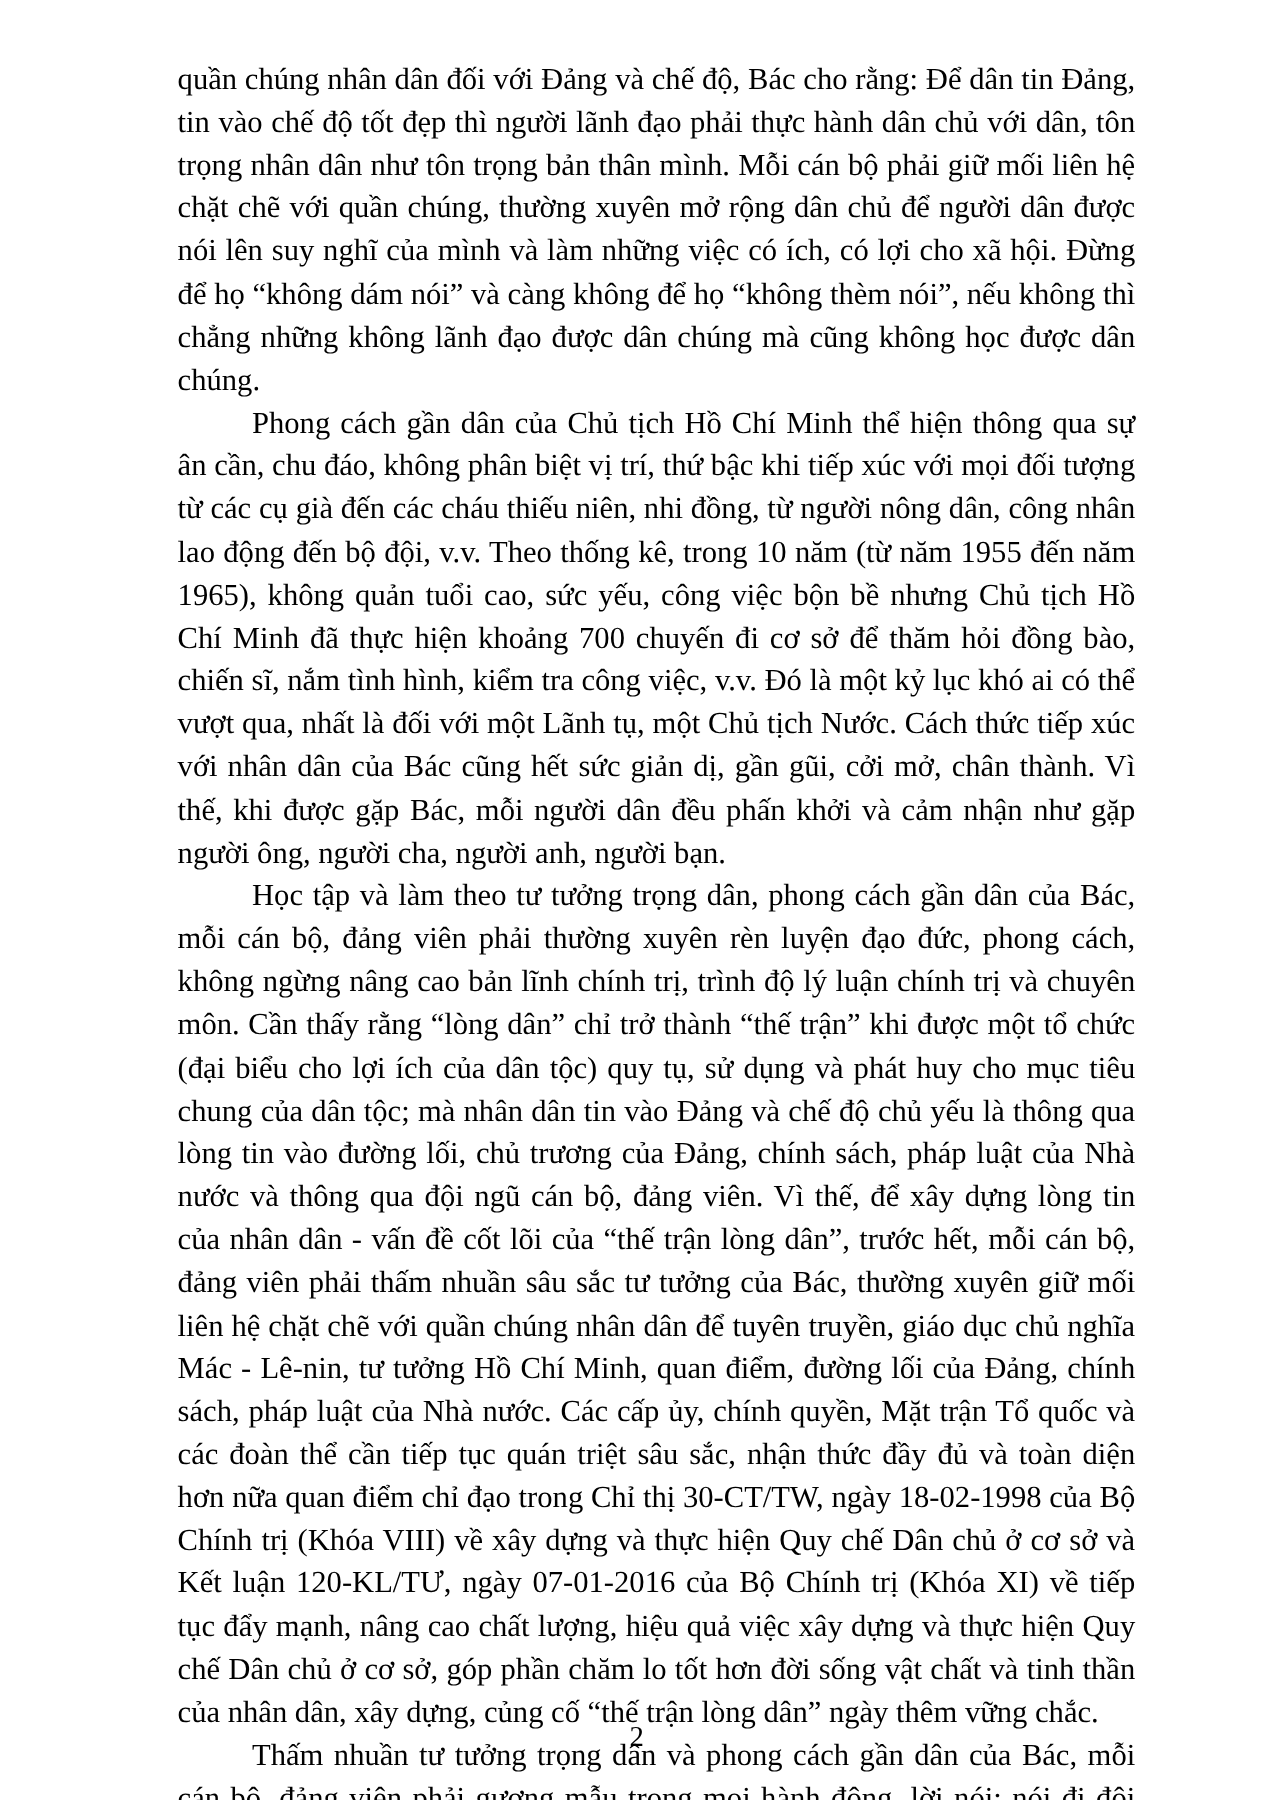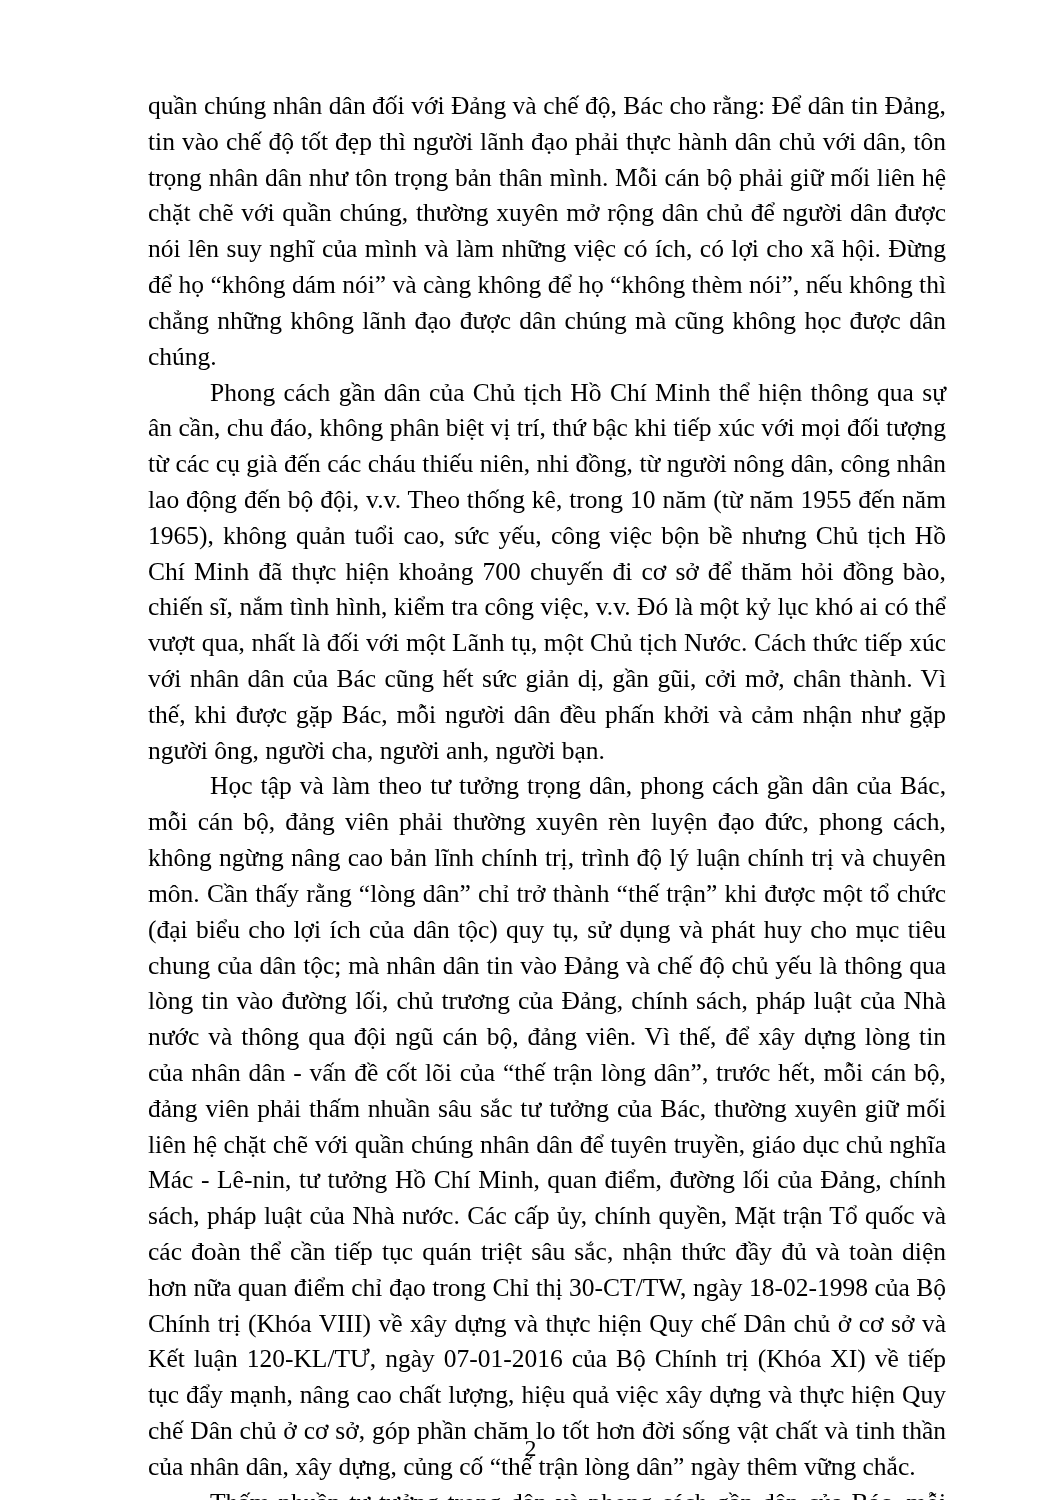--- a/index.html
+++ b/index.html
@@ -12,21 +12,21 @@
     height: 1500px;
     font-family: "Liberation Serif", serif;
     color: #000000;
     position: relative;
     overflow: hidden;
   }
   .page {
     box-sizing: border-box;
     width: 1061px;
     height: 1500px;
-    padding: 88px 115px 40px 148px;
+    padding: 48px 115px 40px 148px;
     position: relative;
   }
   .body-text {
     font-size: 25.5px;
     line-height: 1.405;
     text-align: justify;
     text-justify: inter-word;
     hyphens: none;
   }
   .body-text p {

